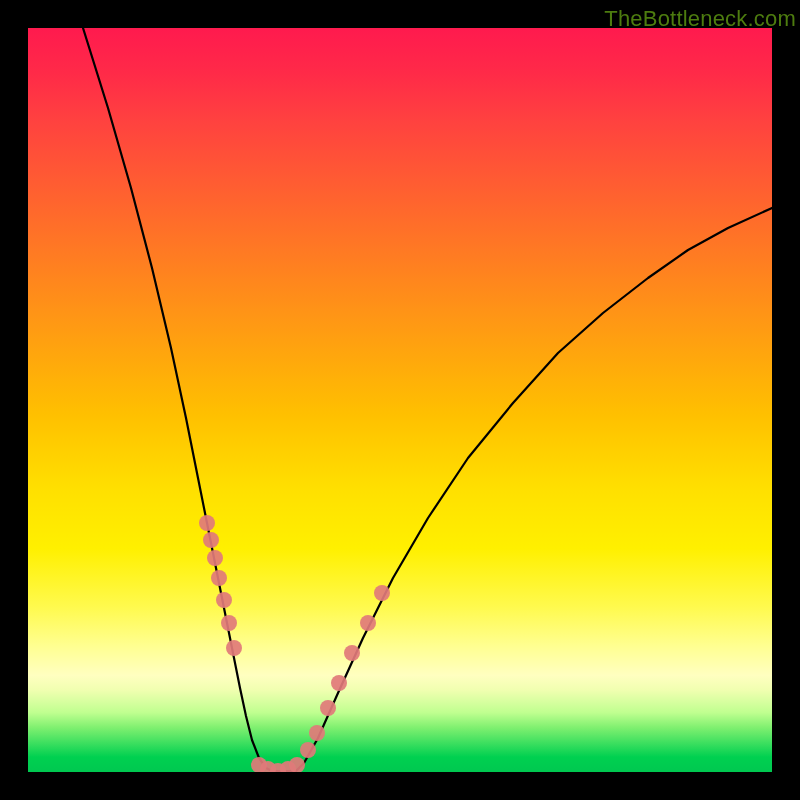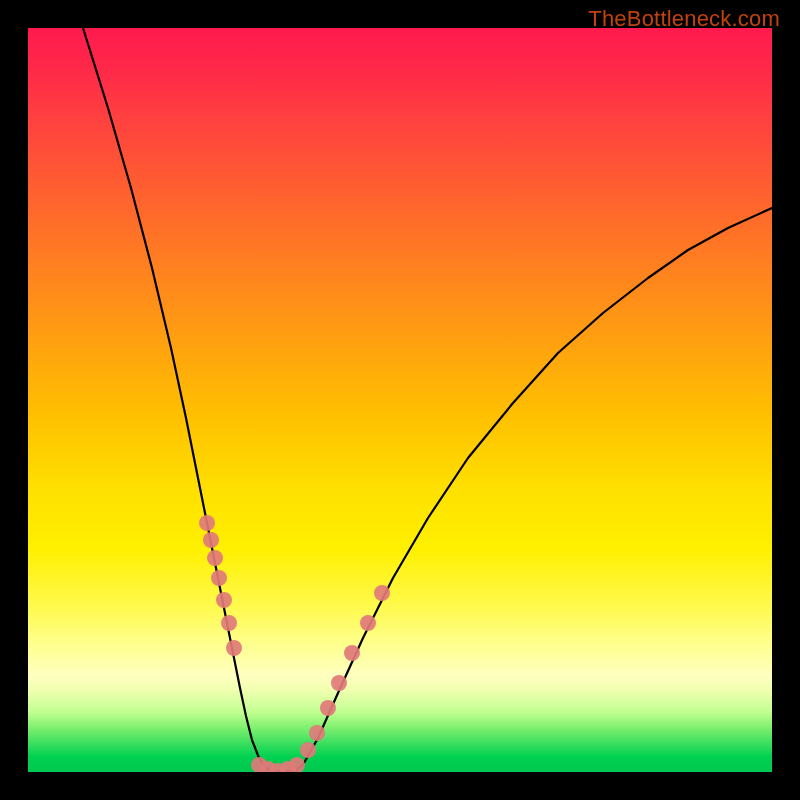--- a/index.html
+++ b/index.html
@@ -37,24 +37,24 @@
       #f0ffb0 89%,
       #c0ff90 92%,
       #80f070 94%,
       #40e060 96%,
       #00d050 98%,
       #00c850 100%);
   }
   .watermark {
     position: absolute;
     top: 6px;
-    right: 20px;
+    right: 4px;
     font-family: Arial, Helvetica, sans-serif;
     font-size: 22px;
-    color: #c2410c;
+    color: #4d7c0f;
     font-weight: normal;
     letter-spacing: 0.2px;
   }
   svg.curves {
     position: absolute;
     inset: 0;
     width: 100%;
     height: 100%;
   }
   .curve {

